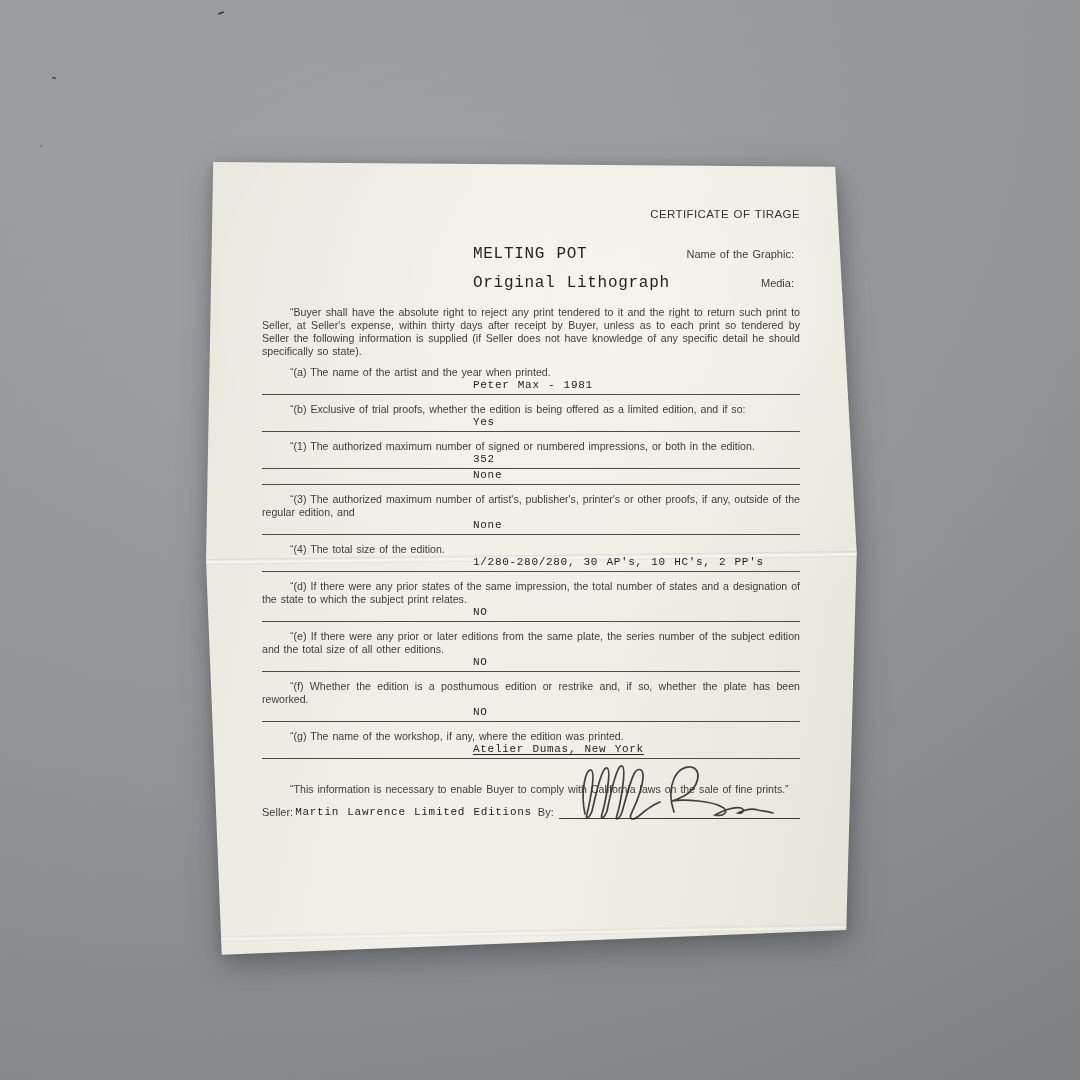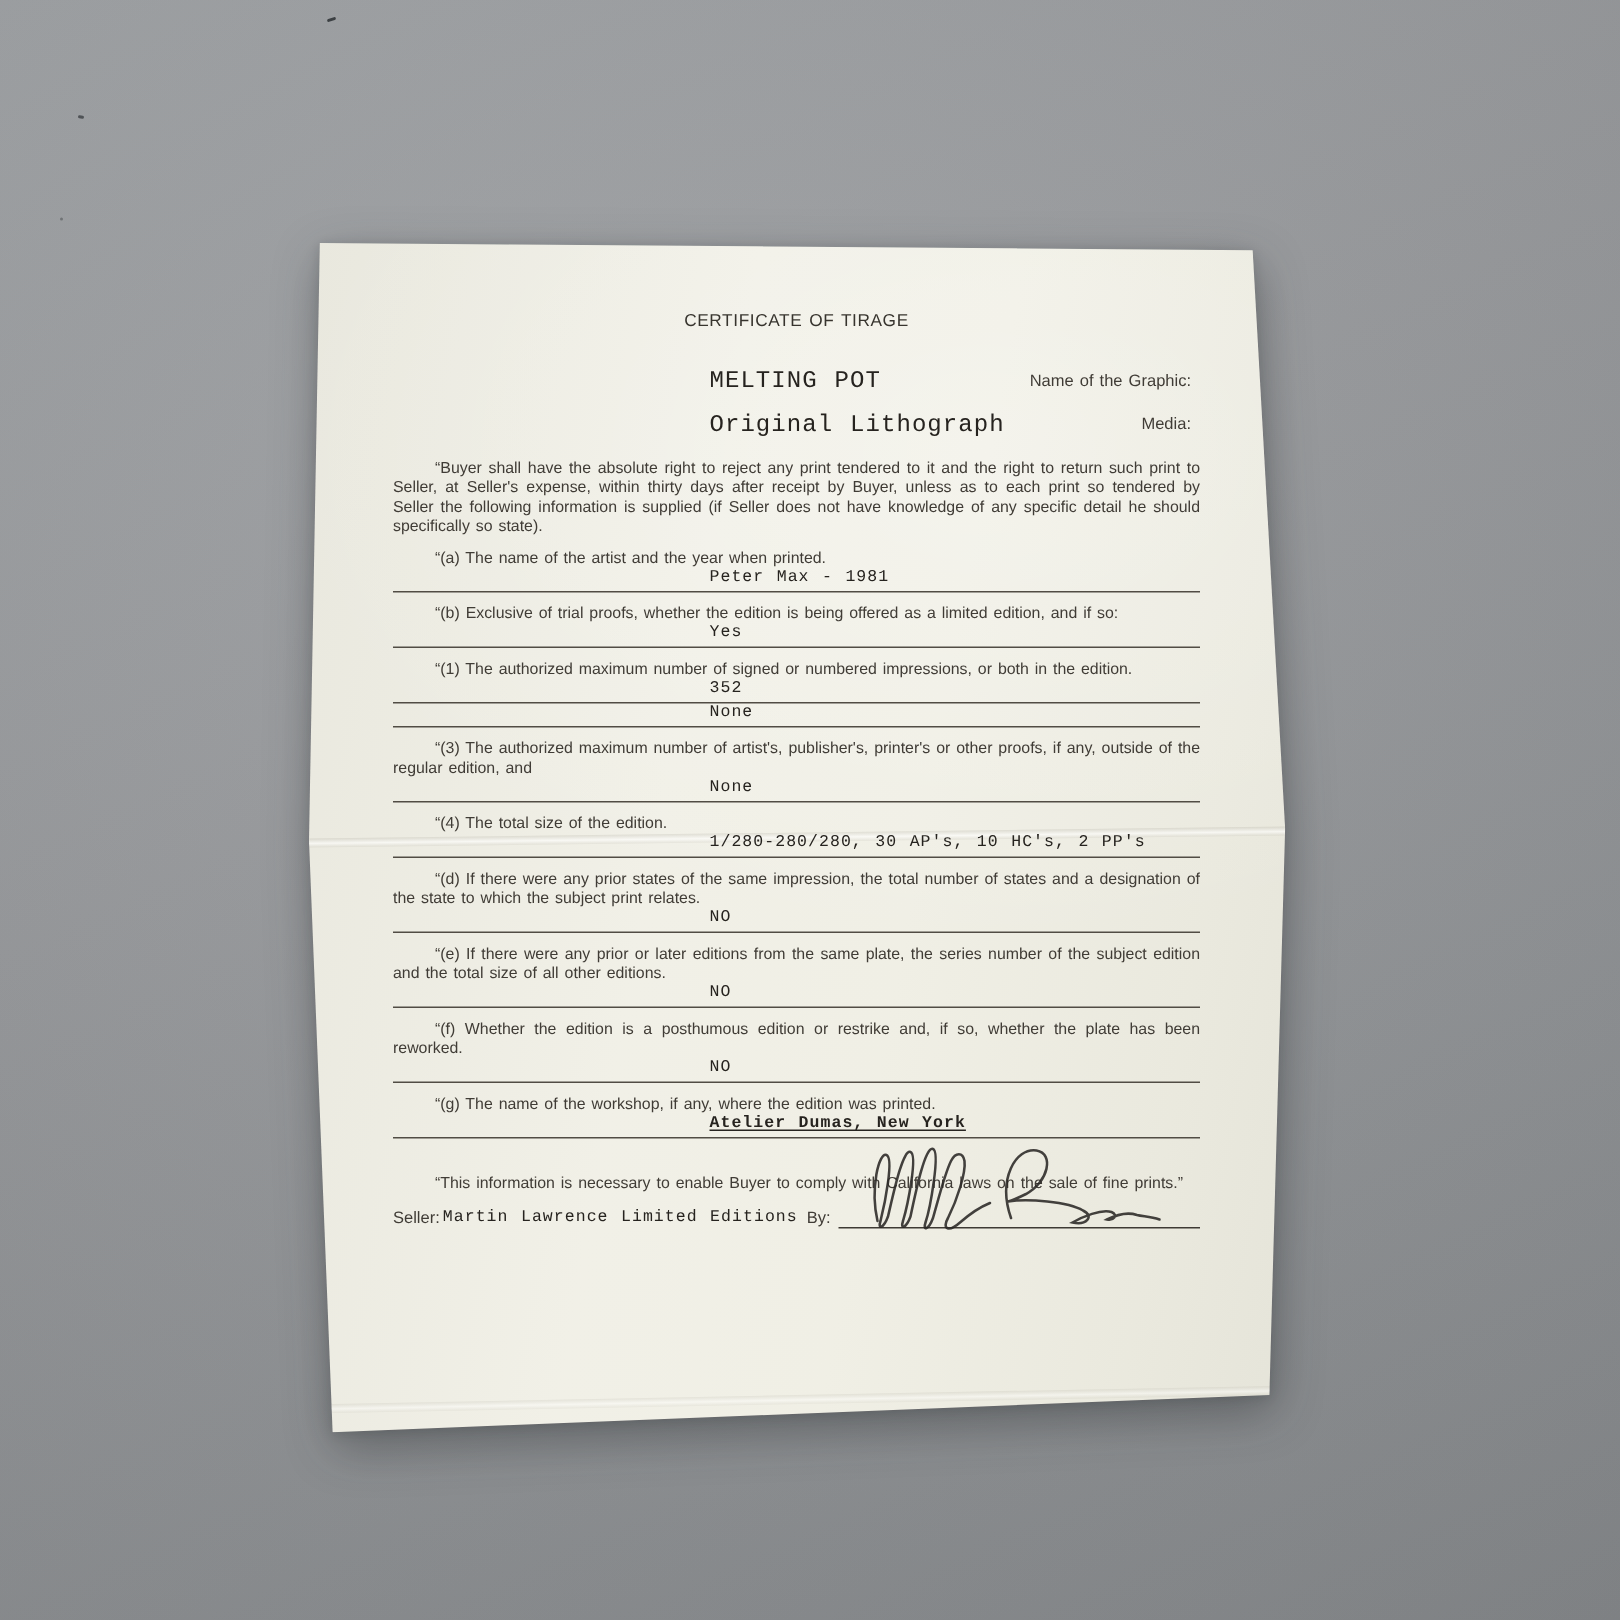--- a/index.html
+++ b/index.html
@@ -20,36 +20,36 @@
     background:
       radial-gradient(120% 70% at 68% 18%, rgba(255,255,255,0.28), rgba(255,255,255,0) 60%),
       linear-gradient(100deg,#e9e8de 0%,#f1f0e7 38%,#f0efe5 60%,#eae9de 85%,#e5e4d9 100%);}
   .crease{position:absolute;left:-6px;right:-6px;height:6px;
     background:linear-gradient(to bottom, rgba(92,86,70,0.12), rgba(255,255,254,0.6) 55%, rgba(120,114,98,0.10));}
   .crease-mid{top:397px;transform:rotate(-0.7deg);}
   .crease-bottom{top:772px;transform:rotate(-1.1deg);opacity:.7;}
 
   .content{position:absolute;left:56px;top:40px;width:538px;
     color:#403c36;font-size:10.6px;line-height:13px;word-spacing:1px;}
-  .title{text-align:center;margin-top:10px;font-size:11.5px;letter-spacing:.4px;color:#37342e;}
+  .title{text-align:right;margin-top:10px;font-size:11.5px;letter-spacing:.4px;color:#37342e;}
 
   .field-row{position:relative;display:flex;align-items:flex-end;margin-top:27px;height:15px;font-size:11px;flex-direction:column;}
   .field-row.media{margin-top:14px;}
   .flabel{white-space:nowrap;padding-right:6px;}
   .fline{flex:1;border-bottom:1px solid #514c44;height:100%;}
   .fvalue{position:absolute;left:211px;bottom:2px;
     font-family:"Liberation Mono",monospace;font-size:16px;letter-spacing:.7px;color:#26231f;white-space:nowrap;}
 
   .intro,.closing{margin:14px 0 0;text-align:justify;text-indent:28px;}
   .closing{margin-top:24px;}
 
   .clause-text{margin:8px 0 0;text-align:justify;text-indent:28px;}
   .clause-value{border-bottom:1px solid #514c44;padding:0 0 2px 211px;min-height:13px;
     font-family:"Liberation Mono",monospace;font-size:11px;letter-spacing:.7px;color:#26231f;white-space:nowrap;}
-  .clause-value.u{text-decoration:underline;text-underline-offset:2px;font-weight:bold;}
+  .clause-value.u{text-decoration:underline;text-underline-offset:2px;}
 
   .seller-row{position:relative;display:flex;align-items:flex-end;margin-top:6px;height:17px;font-size:11px;}
   .seller-name{font-family:"Liberation Mono",monospace;font-size:11px;letter-spacing:.7px;color:#26231f;
     text-underline-offset:2px;white-space:nowrap;}
   .by-label{padding:0 5px 0 6px;white-space:nowrap;}
   .sig-line{position:relative;flex:1;border-bottom:1px solid #3e3a34;height:100%;overflow:visible;}
   .sig-line svg{position:absolute;left:18px;bottom:-4px;pointer-events:none;}
 </style>
 </head>
 <body>

